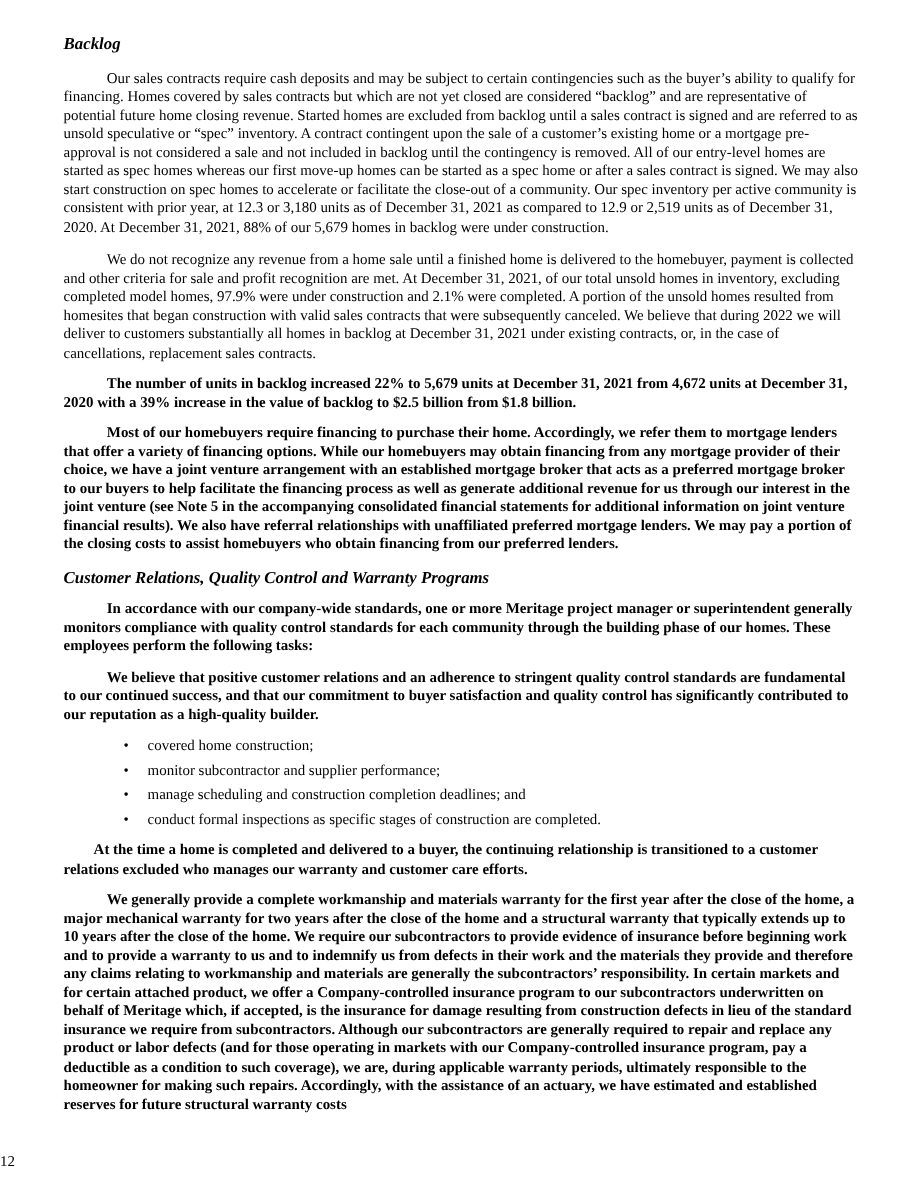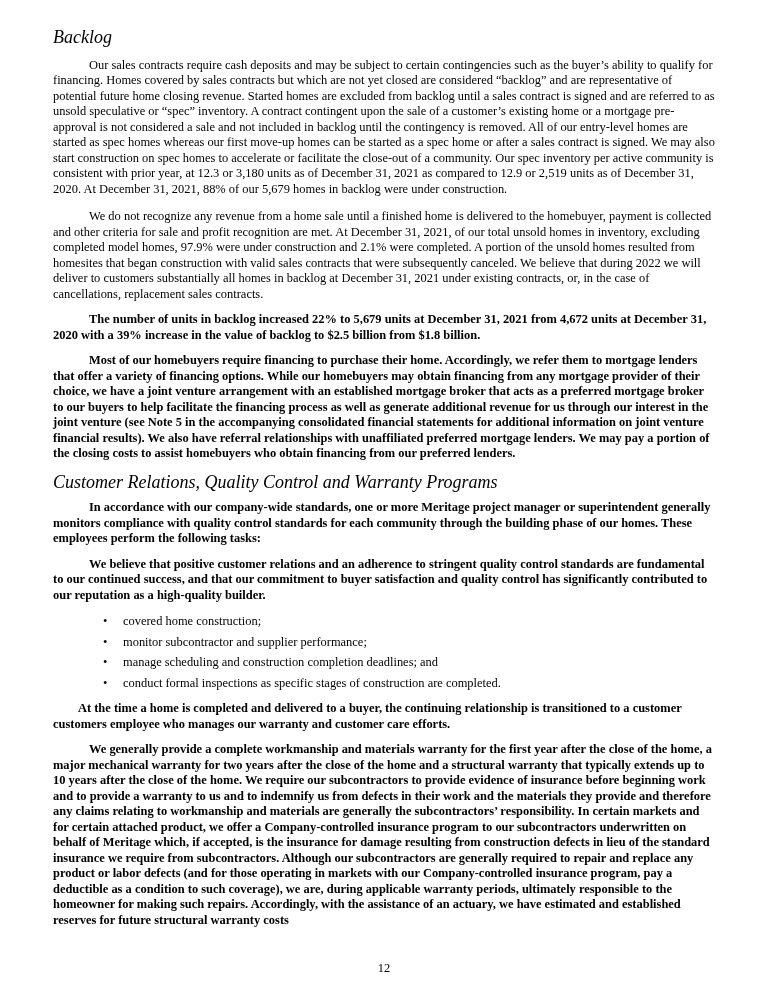--- a/index.html
+++ b/index.html
@@ -11,23 +11,23 @@
     background: #ffffff;
     padding: 30px 52px 0 53px;
     font-family: "Liberation Serif", serif;
     font-size: 12.45px;
     line-height: 15.5px;
     color: #000000;
     overflow: hidden;
     text-align: left;
   }
   .heading {
-    font-weight: normal;
+    font-weight: bold;
     font-style: italic;
-    font-size: 18px;
+    font-size: 14px;
     line-height: 15.5px;
     margin: 13px 0 0 0;
   }
   .heading.first { margin-top: 0; }
   .para {
     margin: 12px 0 0 0;
     text-indent: 36px;
   }
   .para.indent-sm { text-indent: 25px; }
   .para.tight { margin-top: 10px; font-weight: bold; }
@@ -44,21 +44,21 @@
   .bullet-glyph {
     position: absolute;
     left: 50px;
     top: 0;
   }
   .page-number {
     position: absolute;
     left: 0;
     right: 0;
     top: 961px;
-    text-align: center;
+    text-align: left;
   }
 </style>
 </head>
 <body>
 
 <div class="page">
 
   <div class="heading first">Backlog</div>
 
   <p class="para">Our sales contracts require cash deposits and may be subject to certain contingencies such as the buyer’s ability to qualify for financing. Homes covered by sales contracts but which are not yet closed are considered “backlog” and are representative of potential future home closing revenue. Started homes are excluded from backlog until a sales contract is signed and are referred to as unsold speculative or “spec” inventory. A contract contingent upon the sale of a customer’s existing home or a mortgage pre-approval is not considered a sale and not included in backlog until the contingency is removed. All of our entry-level homes are started as spec homes whereas our first move-up homes can be started as a spec home or after a sales contract is signed. We may also start construction on spec homes to accelerate or facilitate the close-out of a community. Our spec inventory per active community is consistent with prior year, at 12.3 or 3,180 units as of December 31, 2021 as compared to 12.9 or 2,519 units as of December 31, 2020. At December 31, 2021, 88% of our 5,679 homes in backlog were under construction.</p>
@@ -88,19 +88,19 @@
     <li class="bullet-item">
       <span class="bullet-glyph">•</span>
       <span>manage scheduling and construction completion deadlines; and</span>
     </li>
     <li class="bullet-item">
       <span class="bullet-glyph">•</span>
       <span>conduct formal inspections as specific stages of construction are completed.</span>
     </li>
   </ul>
 
-  <p class="para indent-sm tight">At the time a home is completed and delivered to a buyer, the continuing relationship is transitioned to a customer customers employee who manages our warranty and customer care efforts.</p>
+  <p class="para indent-sm tight">At the time a home is completed and delivered to a buyer, the continuing relationship is transitioned to a customer relations excluded who manages our warranty and customer care efforts.</p>
 
   <p class="para tight">We generally provide a complete workmanship and materials warranty for the first year after the close of the home, a major mechanical warranty for two years after the close of the home and a structural warranty that typically extends up to 10 years after the close of the home. We require our subcontractors to provide evidence of insurance before beginning work and to provide a warranty to us and to indemnify us from defects in their work and the materials they provide and therefore any claims relating to workmanship and materials are generally the subcontractors’ responsibility. In certain markets and for certain attached product, we offer a Company-controlled insurance program to our subcontractors underwritten on behalf of Meritage which, if accepted, is the insurance for damage resulting from construction defects in lieu of the standard insurance we require from subcontractors. Although our subcontractors are generally required to repair and replace any product or labor defects (and for those operating in markets with our Company-controlled insurance program, pay a deductible as a condition to such coverage), we are, during applicable warranty periods, ultimately responsible to the homeowner for making such repairs. Accordingly, with the assistance of an actuary, we have estimated and established reserves for future structural warranty costs</p>
 
   <div class="page-number">12</div>
 
 </div>
 
 </body></html>

